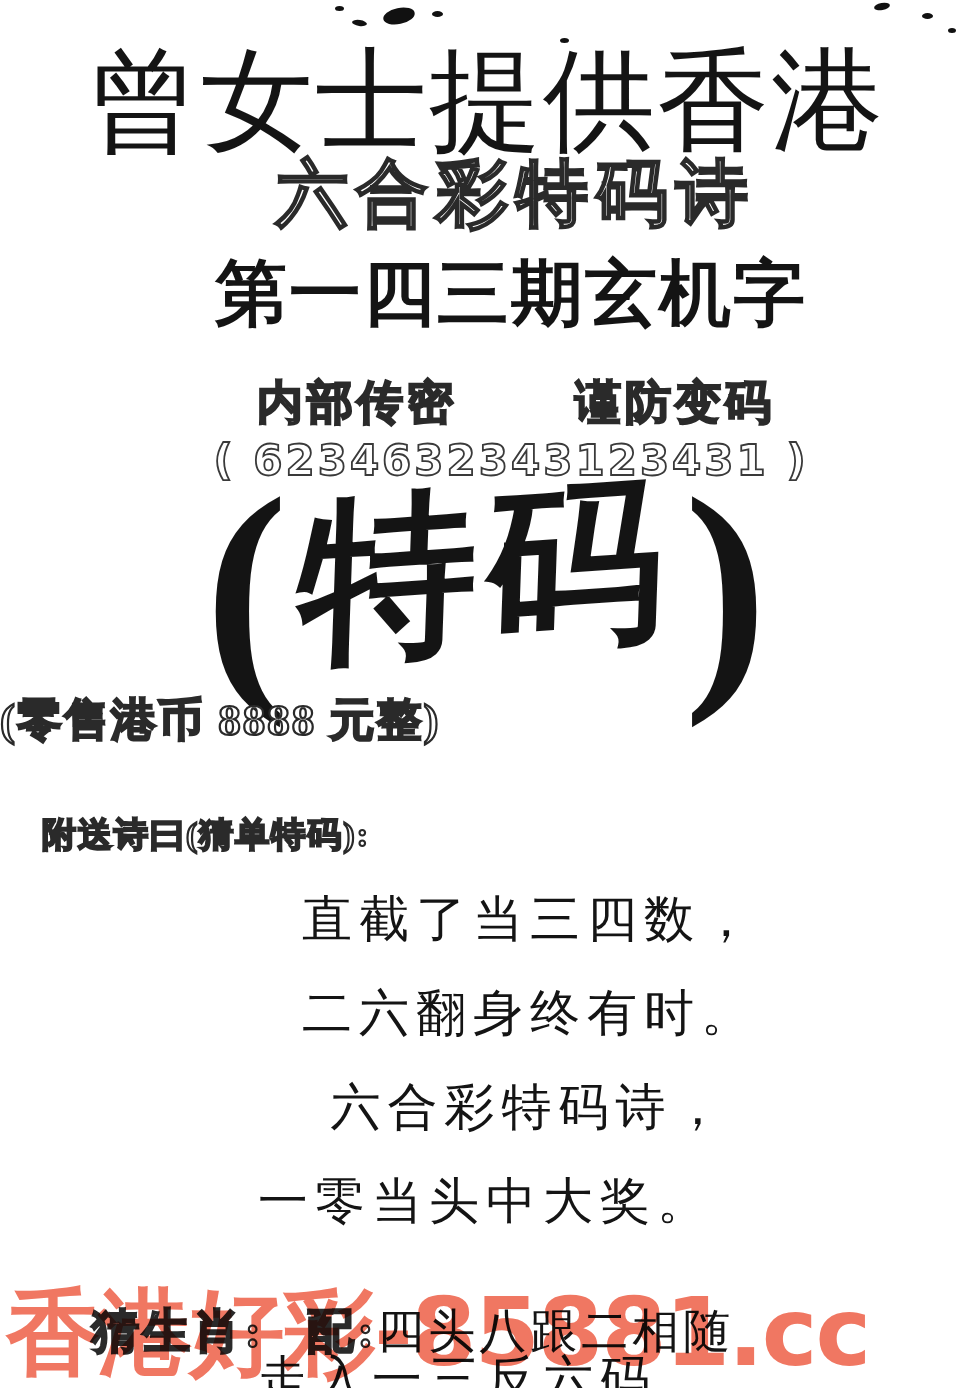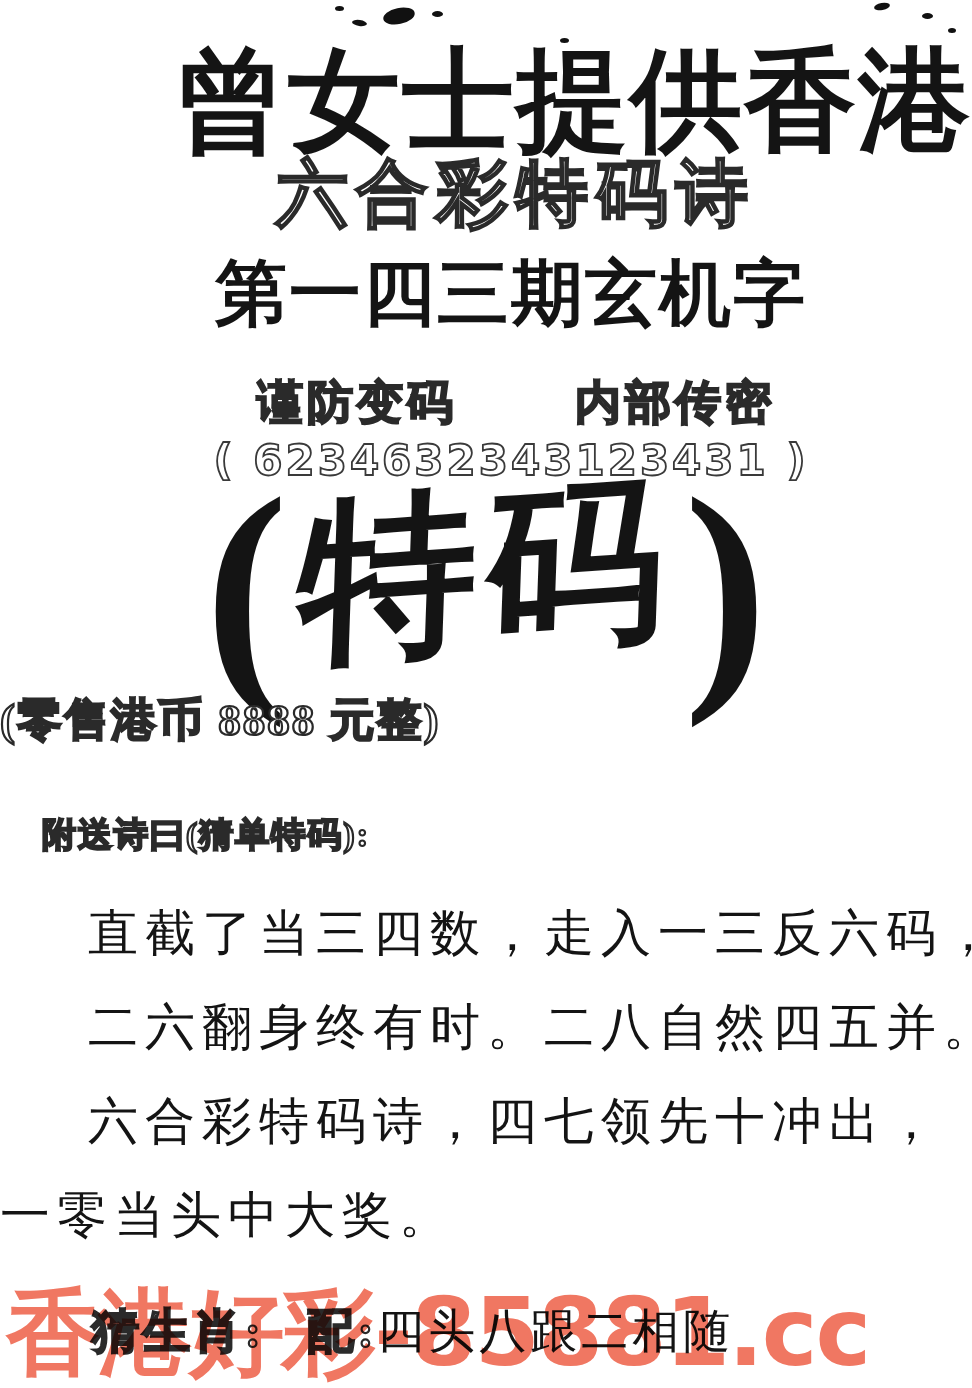--- a/index.html
+++ b/index.html
@@ -21,22 +21,22 @@
     -webkit-text-fill-color:#ffffff;
     -webkit-text-stroke:2.2px #2a2a2a;
   }
   .outline-thin {
     color:#444;
     -webkit-text-fill-color:#ffffff;
     -webkit-text-stroke:1.8px #3a3a3a;
   }
   .title1 {
     position:absolute; top:26px; left:0; width:100%;
-    text-align:right;
-    font-size:112px; font-weight:bold; letter-spacing:2px;
+    text-align:center;
+    font-size:112px; font-weight:normal; letter-spacing:2px;
     white-space:nowrap;
   }
   .title2 {
     position:absolute; top:146px; left:30px; width:100%;
     text-align:center;
     font-size:72px; font-weight:bold; letter-spacing:8px;
     white-space:nowrap;
   }
   .title3 {
     position:absolute; top:246px; left:25px; width:100%;
@@ -77,21 +77,21 @@
     white-space:nowrap;
   }
   .poem-intro {
     position:absolute; top:812px; left:42px;
     font-size:34px; font-weight:bold; letter-spacing:2px;
     white-space:nowrap;
   }
   .poem {
     position:absolute; top:886px; left:0; width:100%;
   }
-  .poem-row { display:flex; height:94px; align-items:center; }
+  .poem-row { display:flex; height:94px; align-items:center;flex-direction:column; }
   .poem-cell {
     font-size:50px; letter-spacing:7px; white-space:nowrap;
   }
   .poem-cell.left  { flex:0 0 460px; padding-left:88px; }
   .poem-cell.right { padding-left:0; }
   .bottom-row {
     position:absolute; top:1300px; left:92px;
     display:flex; align-items:baseline;
     font-size:47px; letter-spacing:4px; white-space:nowrap;
   }
@@ -124,22 +124,22 @@
   <div class="smudge" style="left:560px;top:38px;width:9px;height:5px;"></div>
   <div class="smudge" style="left:874px;top:3px;width:16px;height:7px;transform:rotate(-10deg);"></div>
   <div class="smudge" style="left:922px;top:13px;width:11px;height:6px;"></div>
   <div class="smudge" style="left:948px;top:28px;width:8px;height:5px;"></div>
 
   <div class="title1 solid">曾女士提供香港</div>
   <div class="title2 outline">六合彩特码诗</div>
   <div class="title3 solid">第一四三期玄机字</div>
 
   <div class="secret-row">
+    <span class="outline">内部传密</span>
     <span class="outline">谨防变码</span>
-    <span class="outline">内部传密</span>
   </div>
 
   <div class="code-row outline-thin">( 6234632343123431 )</div>
 
   <div class="special-row">
     <span class="special-paren solid">(</span>
     <span class="special-text solid">特码</span>
     <span class="special-paren solid">)</span>
   </div>
 

